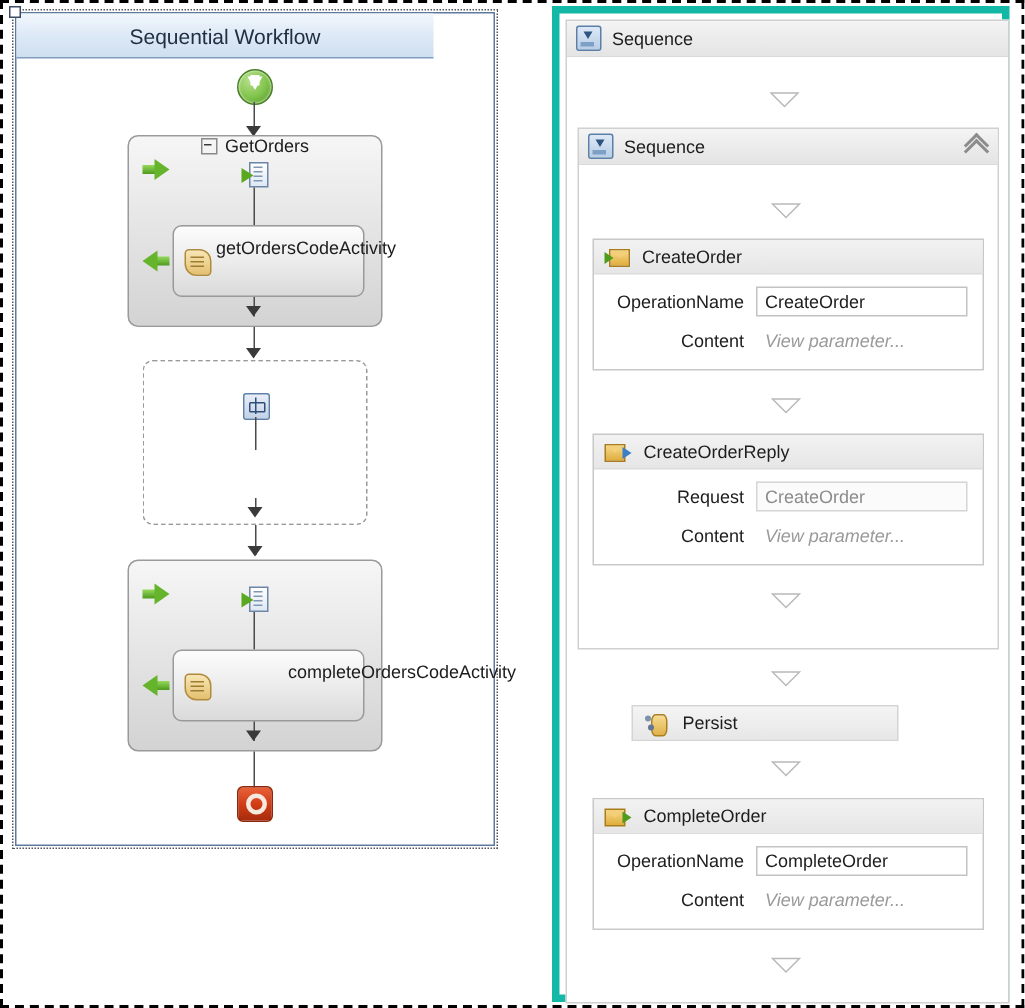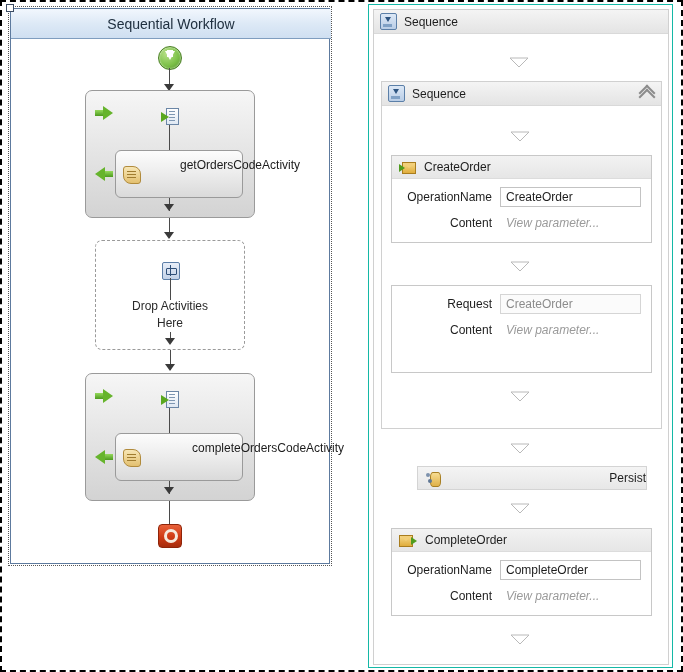--- a/index.html
+++ b/index.html
@@ -18,21 +18,21 @@
   }
   #wf3-inner{
     position:absolute;left:10px;top:8px;width:320px;height:556px;
     border:1px solid #5d7a9e;background:#ffffff;box-sizing:border-box;
   }
   #wf3-sel-handle{
     position:absolute;left:6px;top:4px;width:6px;height:6px;
     border:1px solid #3b4b63;background:#ffffff;z-index:9;
   }
   #wf3-title{
-    position:absolute;left:11px;top:9px;width:320px;height:30px;
+    position:absolute;left:11px;top:9px;width:278px;height:30px;
     background:linear-gradient(to bottom,#f2f7fd 0%,#dde9f6 50%,#cfdff1 100%);
     border-bottom:1px solid #7f9dbf;
     display:flex;align-items:center;justify-content:center;
     font-size:14px;color:#203040;box-sizing:border-box;
   }
   #wf3-canvas{position:absolute;left:11px;top:40px;width:318px;height:524px;}
 
   .wf3-node{position:absolute;}
 
   
@@ -162,21 +162,21 @@
     position:absolute;font-size:12px;color:#1c1c1c;line-height:15px;
   }
   .drop-text{
     position:absolute;width:100%;text-align:center;font-size:12px;color:#2a2a2a;
     line-height:17px;
   }
 
   
   #wf4-panel{
     position:absolute;left:368px;top:4px;width:305px;height:664px;
-    background:#ffffff;border:1px solid #14b8a6;box-sizing:border-box;padding-left:40px;
+    background:#ffffff;border:5px solid #14b8a6;box-sizing:border-box;padding-left:40px;
   }
   .seq-outer{
     position:absolute;background:#ffffff;border:1px solid #d0d0d0;box-sizing:border-box;
   }
   .seq-header{
     position:relative;height:24px;
     background:linear-gradient(to bottom,#f4f4f4,#e4e4e4);
     border-bottom:1px solid #d9d9d9;
     display:flex;align-items:center;padding-left:6px;box-sizing:border-box;
   }
@@ -308,44 +308,43 @@
 <div id="wf3-canvas">
 
   <div class="wf3-node" style="left:147px;top:6px;">
     <div class="start-icon"></div>
   </div>
   <div class="conn" style="left:158px;top:28px;height:22px;"></div>
   <div class="arrowhead" style="left:153px;top:44px;"></div>
 
   <div class="comp-box" style="left:74px;top:50px;width:170px;height:128px;">
   </div>
+  <div class="comp-title" style="left:74px;top:50px;width:170px;">
+    <span class="expander"></span><span>GetOrders</span>
+  </div>
   <div class="green-arrow-r" style="left:84px;top:66px;"></div>
   <div class="receive-icon" style="left:150px;top:68px;">
     <div class="doc"></div>
       <div class="garr"></div>
   </div>
   <div class="conn" style="left:158px;top:85px;height:25px;"></div>
 
   <div class="leaf-box" style="left:104px;top:110px;width:128px;height:48px;"></div>
   <div class="code-icon" style="left:112px;top:126px;"></div>
-  <div class="leaf-label" style="left:133px;top:118px;width:94px;margin-left:36px;">getOrdersCodeActivity</div>
+  <div class="leaf-label" style="left:133px;top:118px;width:94px;">getOrdersCodeActivity</div>
   <div class="green-arrow-l" style="left:84px;top:127px;"></div>
   <div class="conn" style="left:158px;top:158px;height:13px;"></div>
   <div class="arrowhead" style="left:153px;top:164px;"></div>
 
   <div class="conn" style="left:158px;top:178px;height:20px;"></div>
   <div class="arrowhead" style="left:153px;top:192px;"></div>
 
   <div class="comp-box dashed" style="left:84px;top:200px;width:150px;height:110px;"></div>
   <div class="persist-small-icon" style="left:151px;top:222px;"></div>
   <div class="conn" style="left:159px;top:238px;height:22px;"></div>
-  <div class="drop-text" style="left:84px;top:258px;width:150px;">
-    <span>Drop Activities</span><br>
-    <span>Here</span>
-  </div>
   <div class="conn" style="left:159px;top:292px;height:10px;"></div>
   <div class="arrowhead" style="left:154px;top:298px;"></div>
 
   <div class="conn" style="left:159px;top:310px;height:20px;"></div>
   <div class="arrowhead" style="left:154px;top:324px;"></div>
 
   <div class="comp-box" style="left:74px;top:333px;width:170px;height:128px;"></div>
   <div class="green-arrow-r" style="left:84px;top:349px;"></div>
   <div class="receive-icon" style="left:150px;top:351px;">
     <div class="doc"></div>
@@ -415,20 +414,27 @@
     </div>
   </div>
 
   <div class="tri-wrap" style="left:141px;top:256px;">
     <svg width="20" height="11" viewBox="0 0 20 11">
         <polygon points="1,1 19,1 10,10" fill="#ffffff" stroke="#b9b9b9" stroke-width="1"></polygon>
       </svg>
   </div>
 
   <div class="act-box" style="left:22px;top:280px;width:261px;height:88px;">
+    <div class="act-header">
+      <span class="icon-send">
+        <span class="env"></span>
+          <span class="outarr"></span>
+      </span>
+      <span class="act-title">CreateOrderReply</span>
+    </div>
     <div class="act-body">
       <div class="field-row">
         <span class="field-label">Request</span>
         <span class="field-input readonly">CreateOrder</span>
       </div>
       <div class="field-row">
         <span class="field-label">Content</span>
         <span class="field-input borderless field-placeholder">View parameter...</span>
       </div>
     </div>
@@ -439,21 +445,21 @@
         <polygon points="1,1 19,1 10,10" fill="#ffffff" stroke="#b9b9b9" stroke-width="1"></polygon>
       </svg>
   </div>
 
   <div class="tri-wrap" style="left:141px;top:438px;">
     <svg width="20" height="11" viewBox="0 0 20 11">
         <polygon points="1,1 19,1 10,10" fill="#ffffff" stroke="#b9b9b9" stroke-width="1"></polygon>
       </svg>
   </div>
 
-  <div class="persist-bar" style="left:48px;top:461px;width:230px;justify-content:space-between;">
+  <div class="persist-bar" style="left:48px;top:461px;width:178px;">
     <span class="icon-persist">
       <span class="cyl"></span>
         <span class="dot"></span>
         <span class="dot2"></span>
     </span>
     <span class="persist-label">Persist</span>
   </div>
 
   <div class="tri-wrap" style="left:141px;top:498px;">
     <svg width="20" height="11" viewBox="0 0 20 11">

